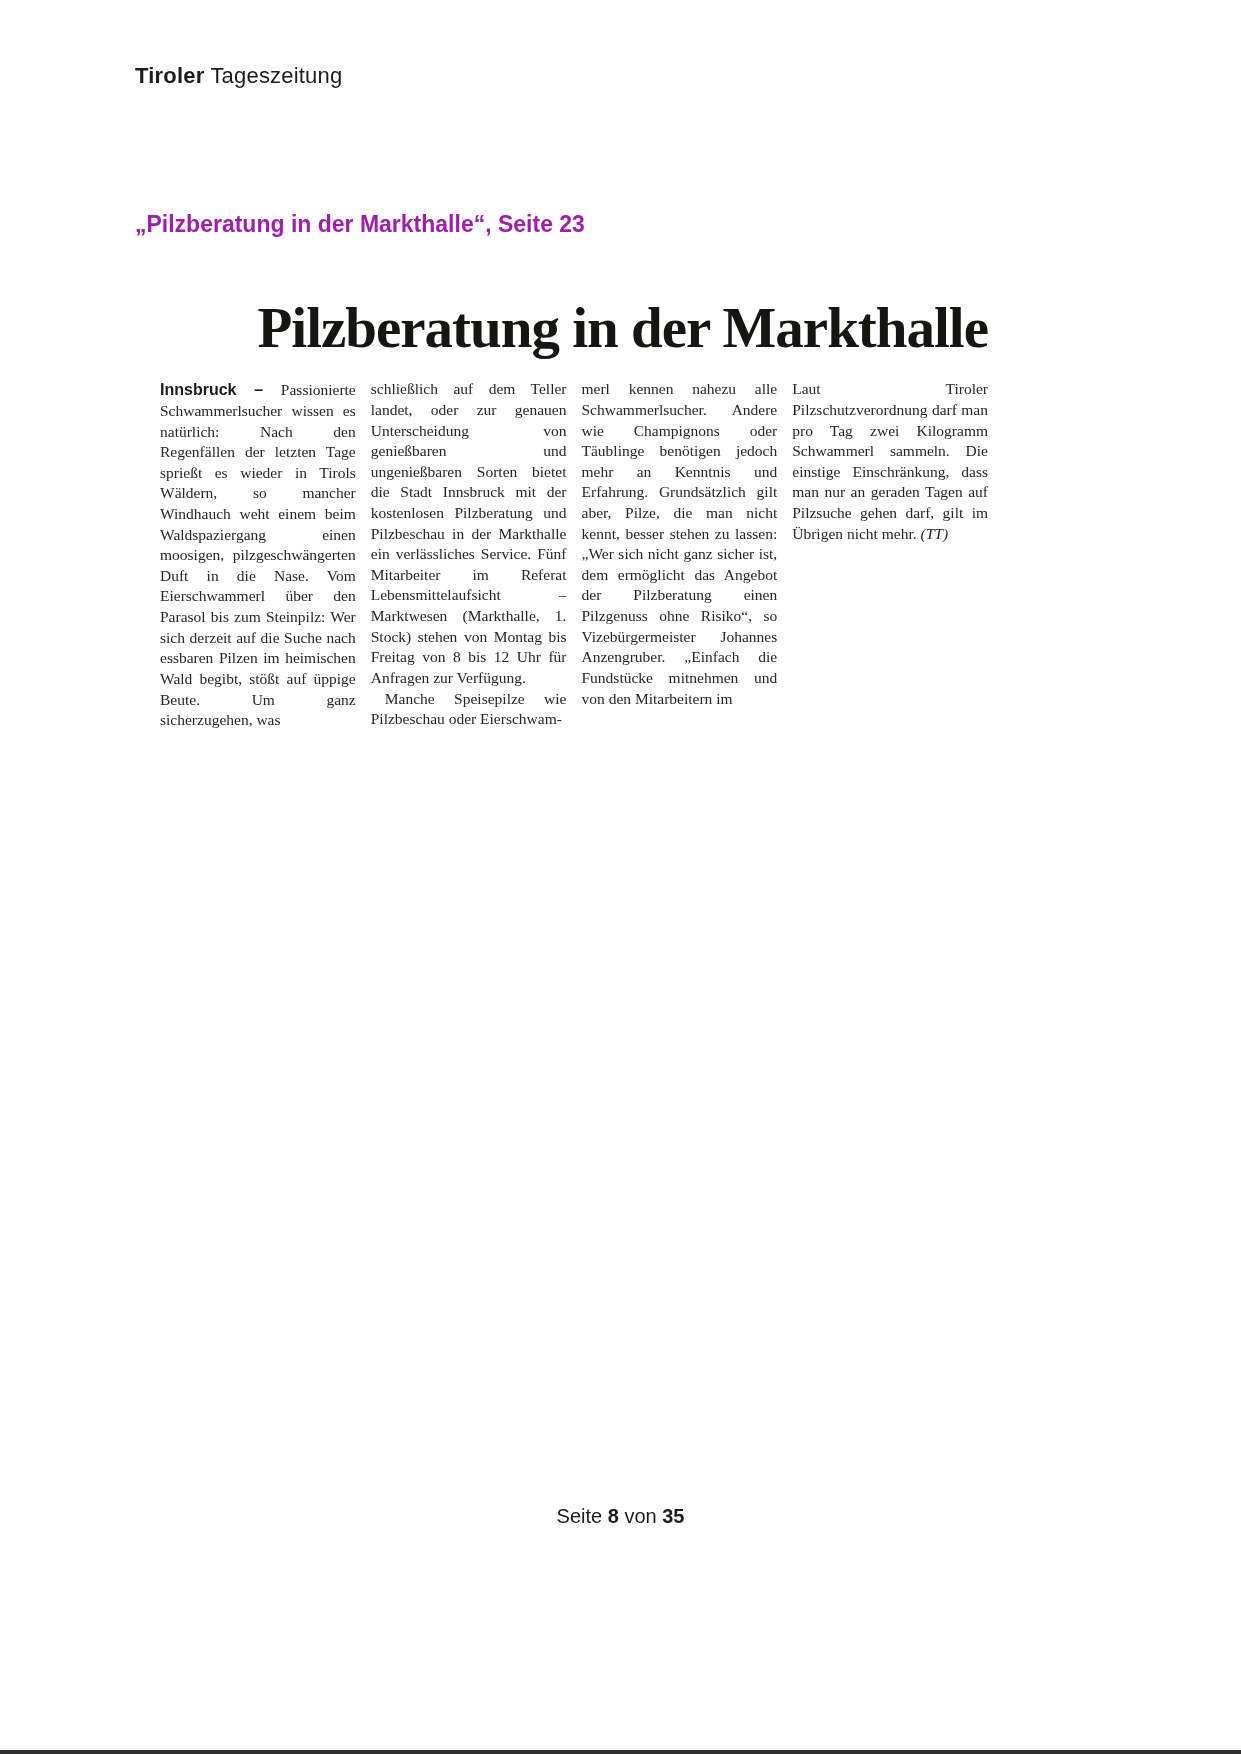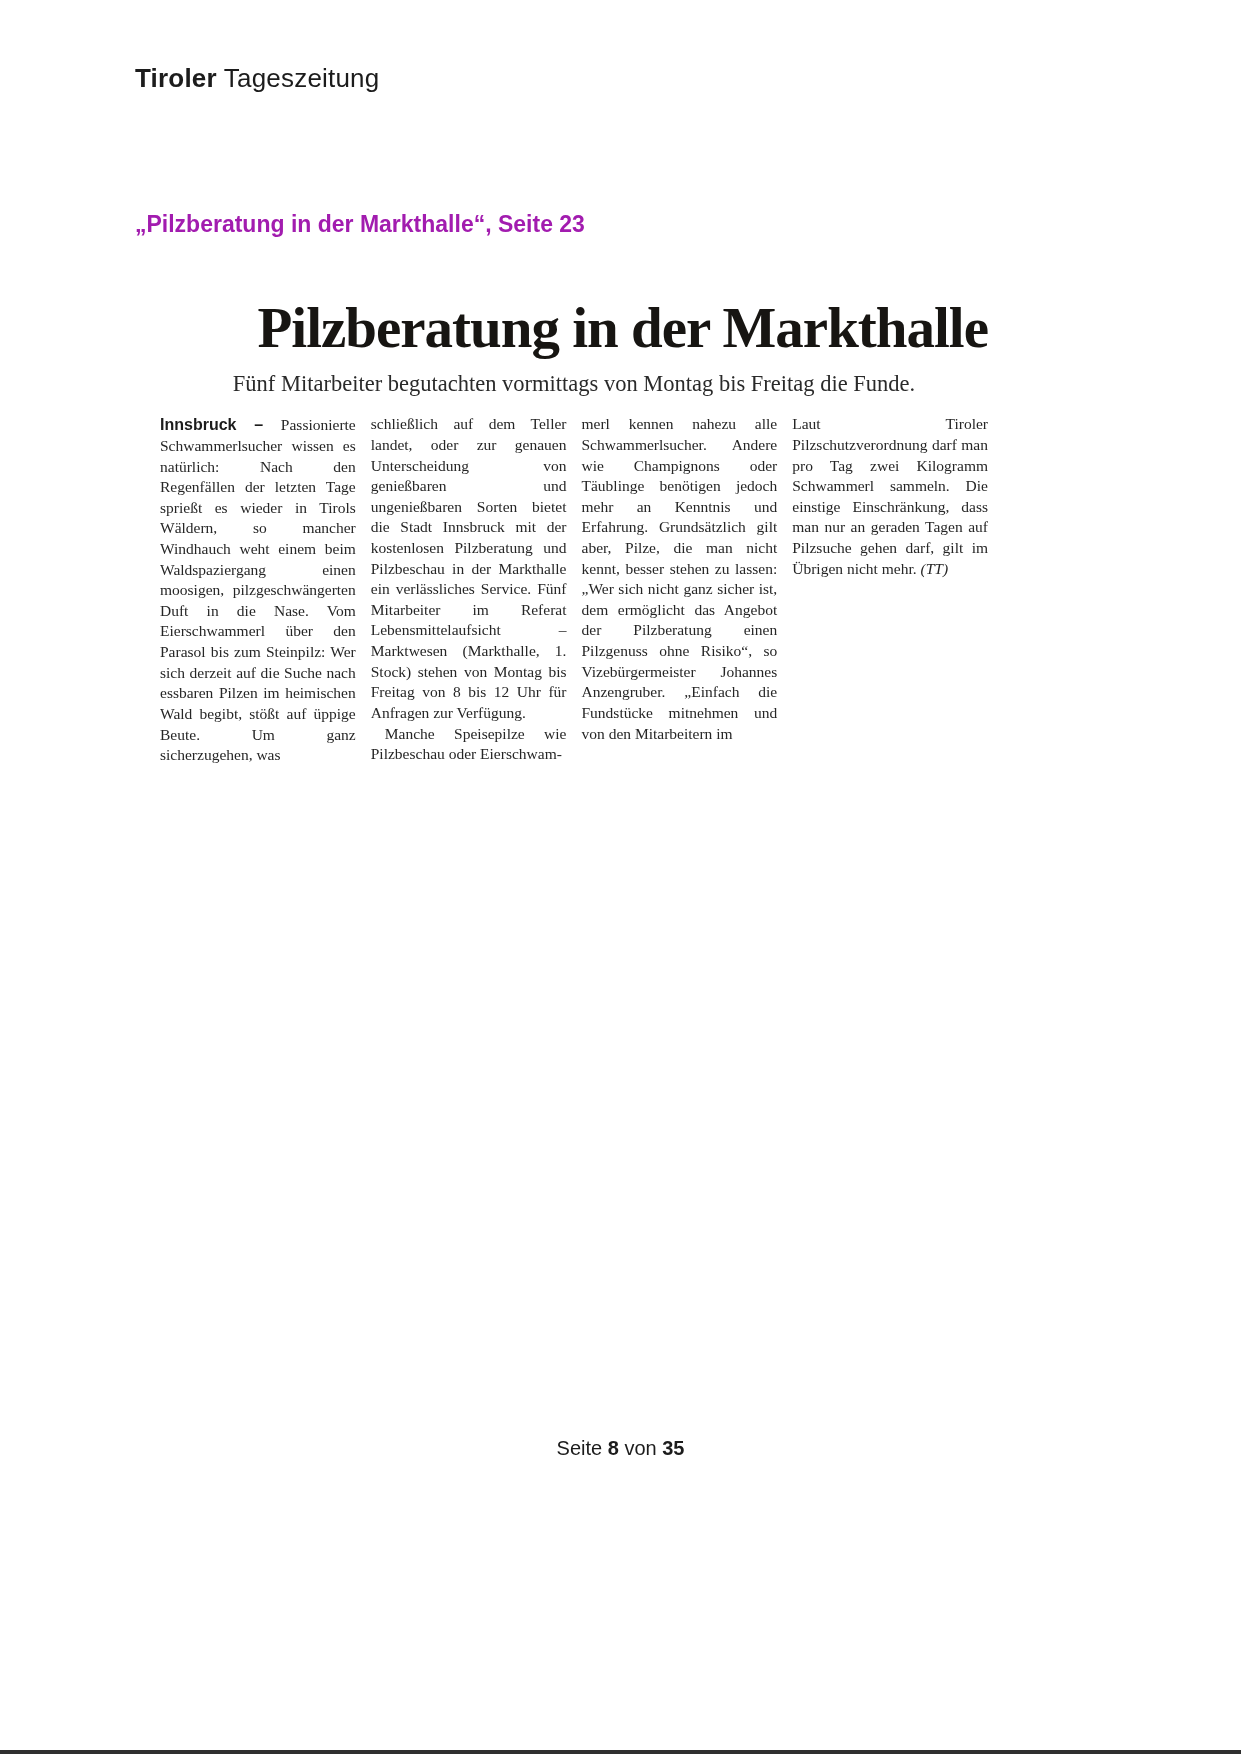--- a/index.html
+++ b/index.html
@@ -12,21 +12,21 @@
     font-family: "Liberation Sans", sans-serif;
     color: #1c1c1c;
     overflow: hidden;
     margin: 0 auto;
   }
   
   .masthead {
     position: absolute;
     left: 135px;
     top: 63px;
-    font-size: 26px;
+    font-size: 22px;
     letter-spacing: 0.2px;
     color: #1c1c1c;
   }
   .masthead .brand-bold { font-weight: 700; }
   
   .refline {
     position: absolute;
     left: 135px;
     top: 211px;
     font-size: 23px;
@@ -76,21 +76,21 @@
     font-family: "Liberation Sans", sans-serif;
     font-weight: 700;
     font-size: 16px;
     color: #1c1c1c;
   }
   .credit { font-style: italic; }
   
   .footer {
     position: absolute;
     left: 0;
-    top: 1437px;
+    top: 1505px;
     width: 100%;
     text-align: center;
     font-size: 20px;
     color: #1c1c1c;
   }
   .footer .num { font-weight: 700; }
   
   .bottom-bar {
     position: absolute;
     left: 0;
@@ -106,21 +106,20 @@
 <div class="page">
 
   <div class="masthead">
     <span class="brand-bold">Tiroler</span><span> Tageszeitung</span>
   </div>
 
   <div class="refline">„Pilzberatung in der Markthalle“, Seite 23</div>
 
   <div class="article">
     <div class="headline">Pilzberatung in der Markthalle</div>
-    <div class="subheadline">Fünf Mitarbeiter begutachten vormittags von Montag bis Freitag die Funde.</div>
 
     <div class="columns">
 
       <div class="col">
         <p><span class="dateline"><span>Innsbruck</span><span> – </span></span><span>Passionierte Schwammerlsucher wissen es natürlich: Nach den Regenfällen der letzten Tage sprießt es wieder in Tirols Wäldern, so mancher Windhauch weht einem beim Waldspaziergang einen moosigen, pilzgeschwängerten Duft in die Nase. Vom Eierschwammerl über den Parasol bis zum Steinpilz: Wer sich derzeit auf die Suche nach essbaren Pilzen im heimischen Wald begibt, stößt auf üppige Beute. Um ganz sicherzugehen, was</span></p>
       </div>
 
       <div class="col">
         <p>schließlich auf dem Teller landet, oder zur genauen Unterscheidung von genießbaren und ungenießbaren Sorten bietet die Stadt Innsbruck mit der kostenlosen Pilzberatung und Pilzbeschau in der Markthalle ein verlässliches Service. Fünf Mitarbeiter im Referat Lebensmittelaufsicht – Marktwesen (Markthalle, 1. Stock) stehen von Montag bis Freitag von 8 bis 12 Uhr für Anfragen zur Verfügung.</p>
         <p>Manche Speisepilze wie Pilzbeschau oder Eierschwam-</p>

